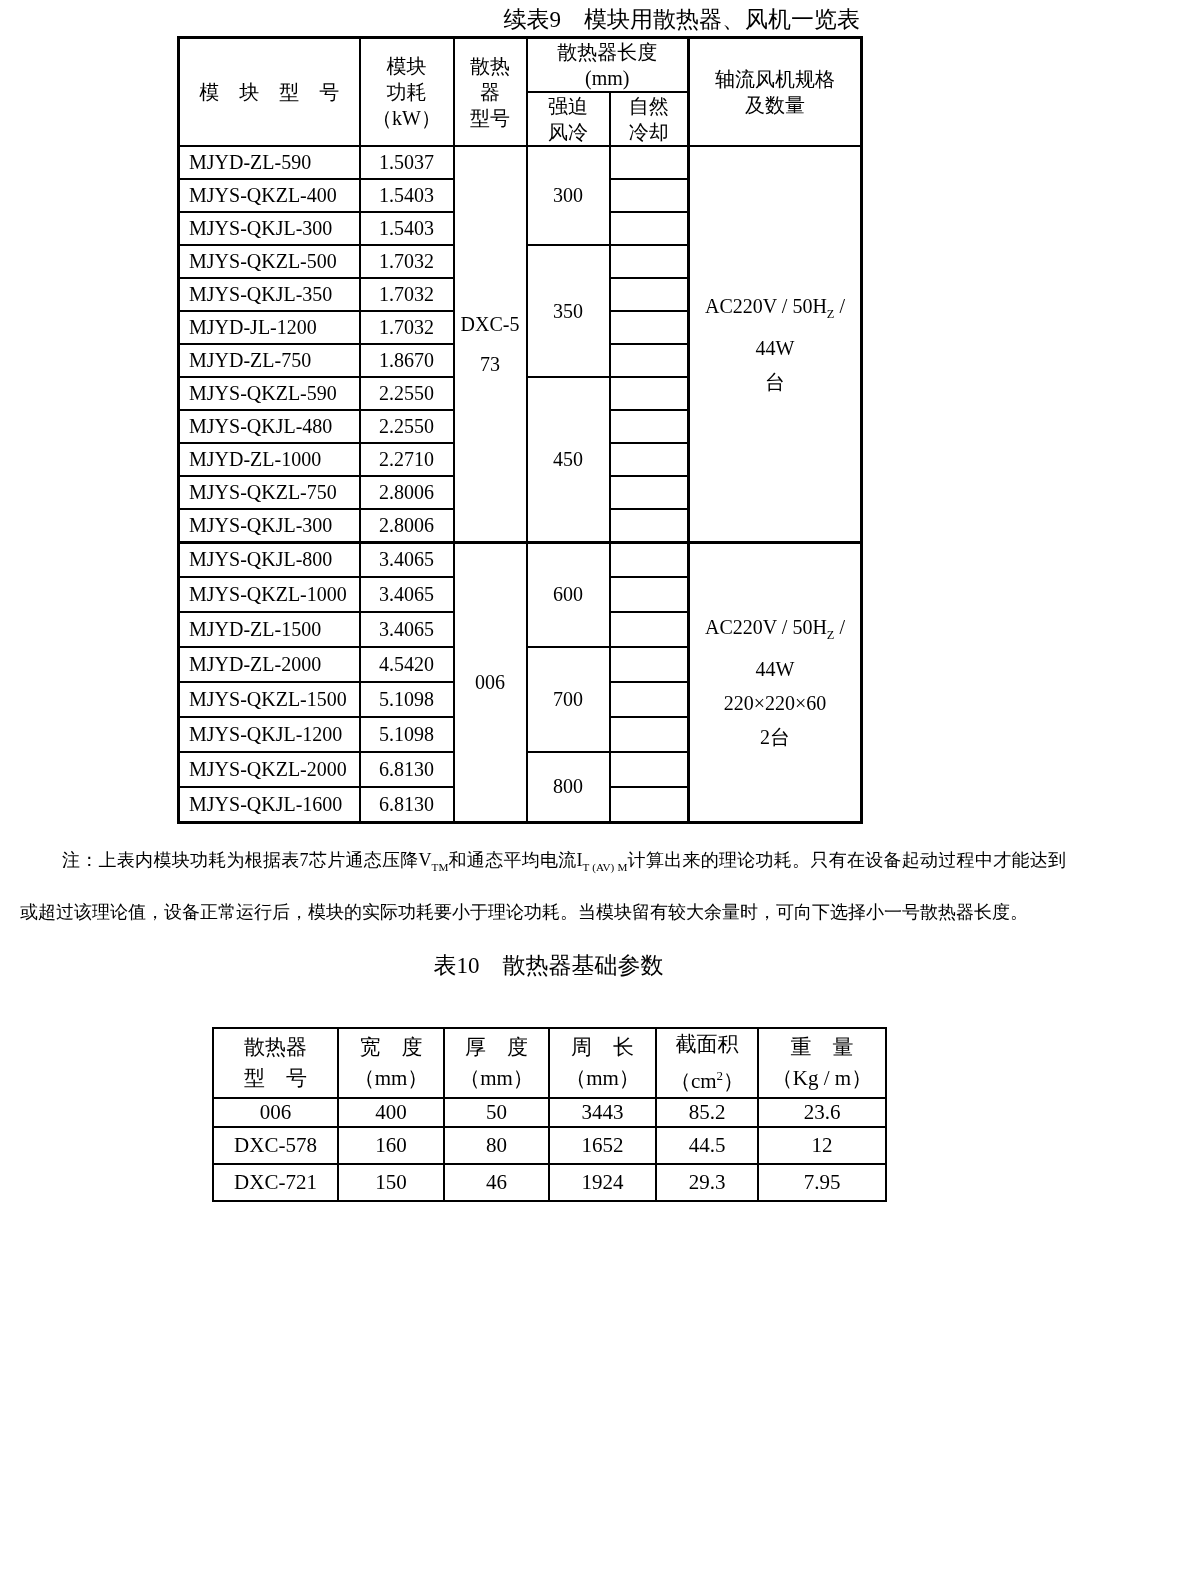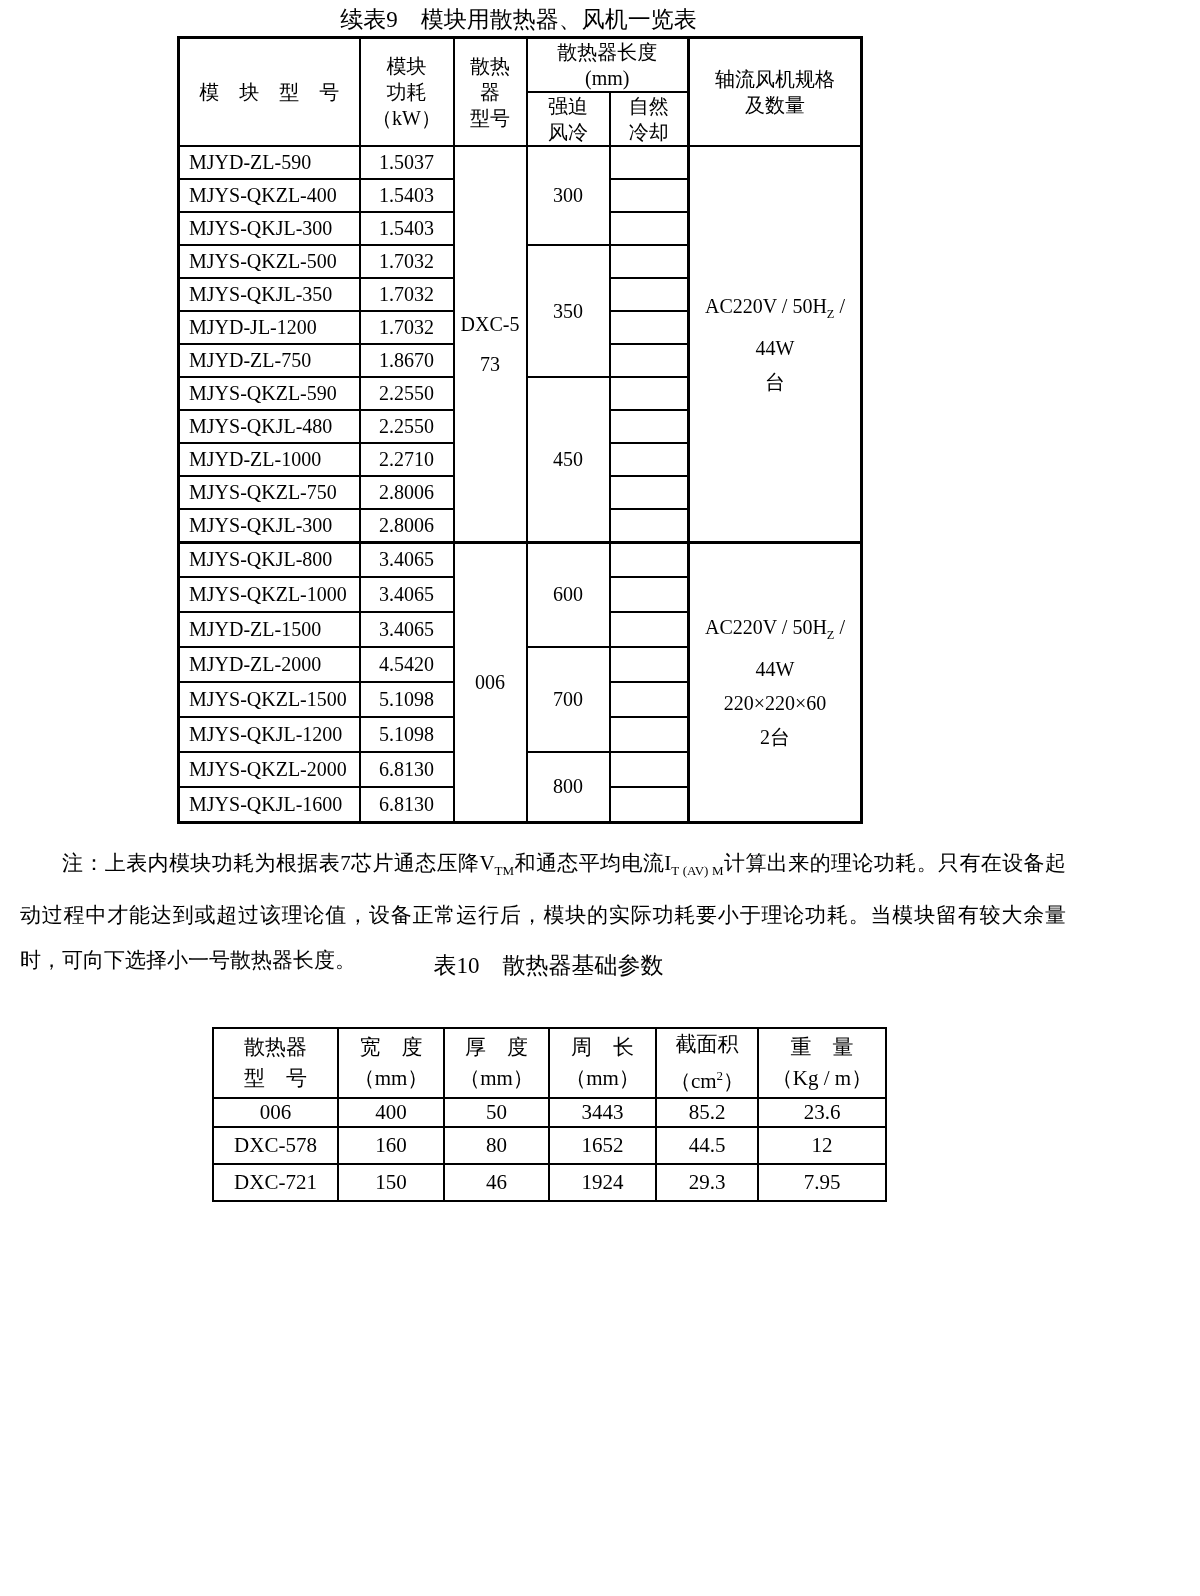--- a/index.html
+++ b/index.html
@@ -1,20 +1,20 @@
 <!DOCTYPE html>
 <html><head>
 <meta charset="utf-8">
 <style>
   html,body{margin:0;padding:0;background:#fff;}
   body{width:1200px;height:1596px;font-family:"Liberation Serif","DejaVu Serif",serif;color:#000;}
   .page{position:relative;width:1200px;height:1596px;background:#fff;overflow:hidden;}
 
   .tbl-title{position:absolute;font-size:23px;line-height:28px;text-align:center;white-space:nowrap;}
-  #t9-title{left:177px;top:6px;width:683px;}
+  #t9-title{left:177px;top:6px;width:683px;text-align:right;}
   #t10-title{left:212px;top:952px;width:673px;}
 
   table{border-collapse:collapse;table-layout:fixed;background:#fff;}
   th,td{border:2px solid #000;padding:0;margin:0;font-weight:normal;text-align:center;vertical-align:middle;overflow:hidden;}
 
   #table9{position:absolute;left:177px;top:36px;width:683px;border:3px solid #000;}
   #table9 th{font-size:20px;line-height:26px;}
   #table9 td{font-size:20px;}
   .pre{white-space:pre-line;}
   .cell-model{text-align:left;padding-left:9px;}
@@ -24,21 +24,21 @@
   .th-fan{border-left-width:3px;}
   .row-group-sep td{border-top-width:3px;}
 
   #table10{position:absolute;left:212px;top:1027px;width:673px;border:2px solid #b91c1c;}
   #table10 th{font-size:21px;line-height:31px;}
   #table10 td{font-size:21px;}
 
   sub{font-size:0.62em;}
   sup{font-size:0.62em;}
 
-  .note{position:absolute;left:20px;top:820px;width:1046px;font-size:21px;line-height:45px;text-align:justify;text-indent:42px;}
+  .note{position:absolute;left:20px;top:820px;width:1046px;font-size:18px;line-height:45px;text-align:justify;text-indent:42px;}
 </style>
 </head>
 <body>
 
 <div class="page">
 
   <div class="tbl-title" id="t9-title">续表9　模块用散热器、风机一览表</div>
 
   <table id="table9">
     <colgroup>

